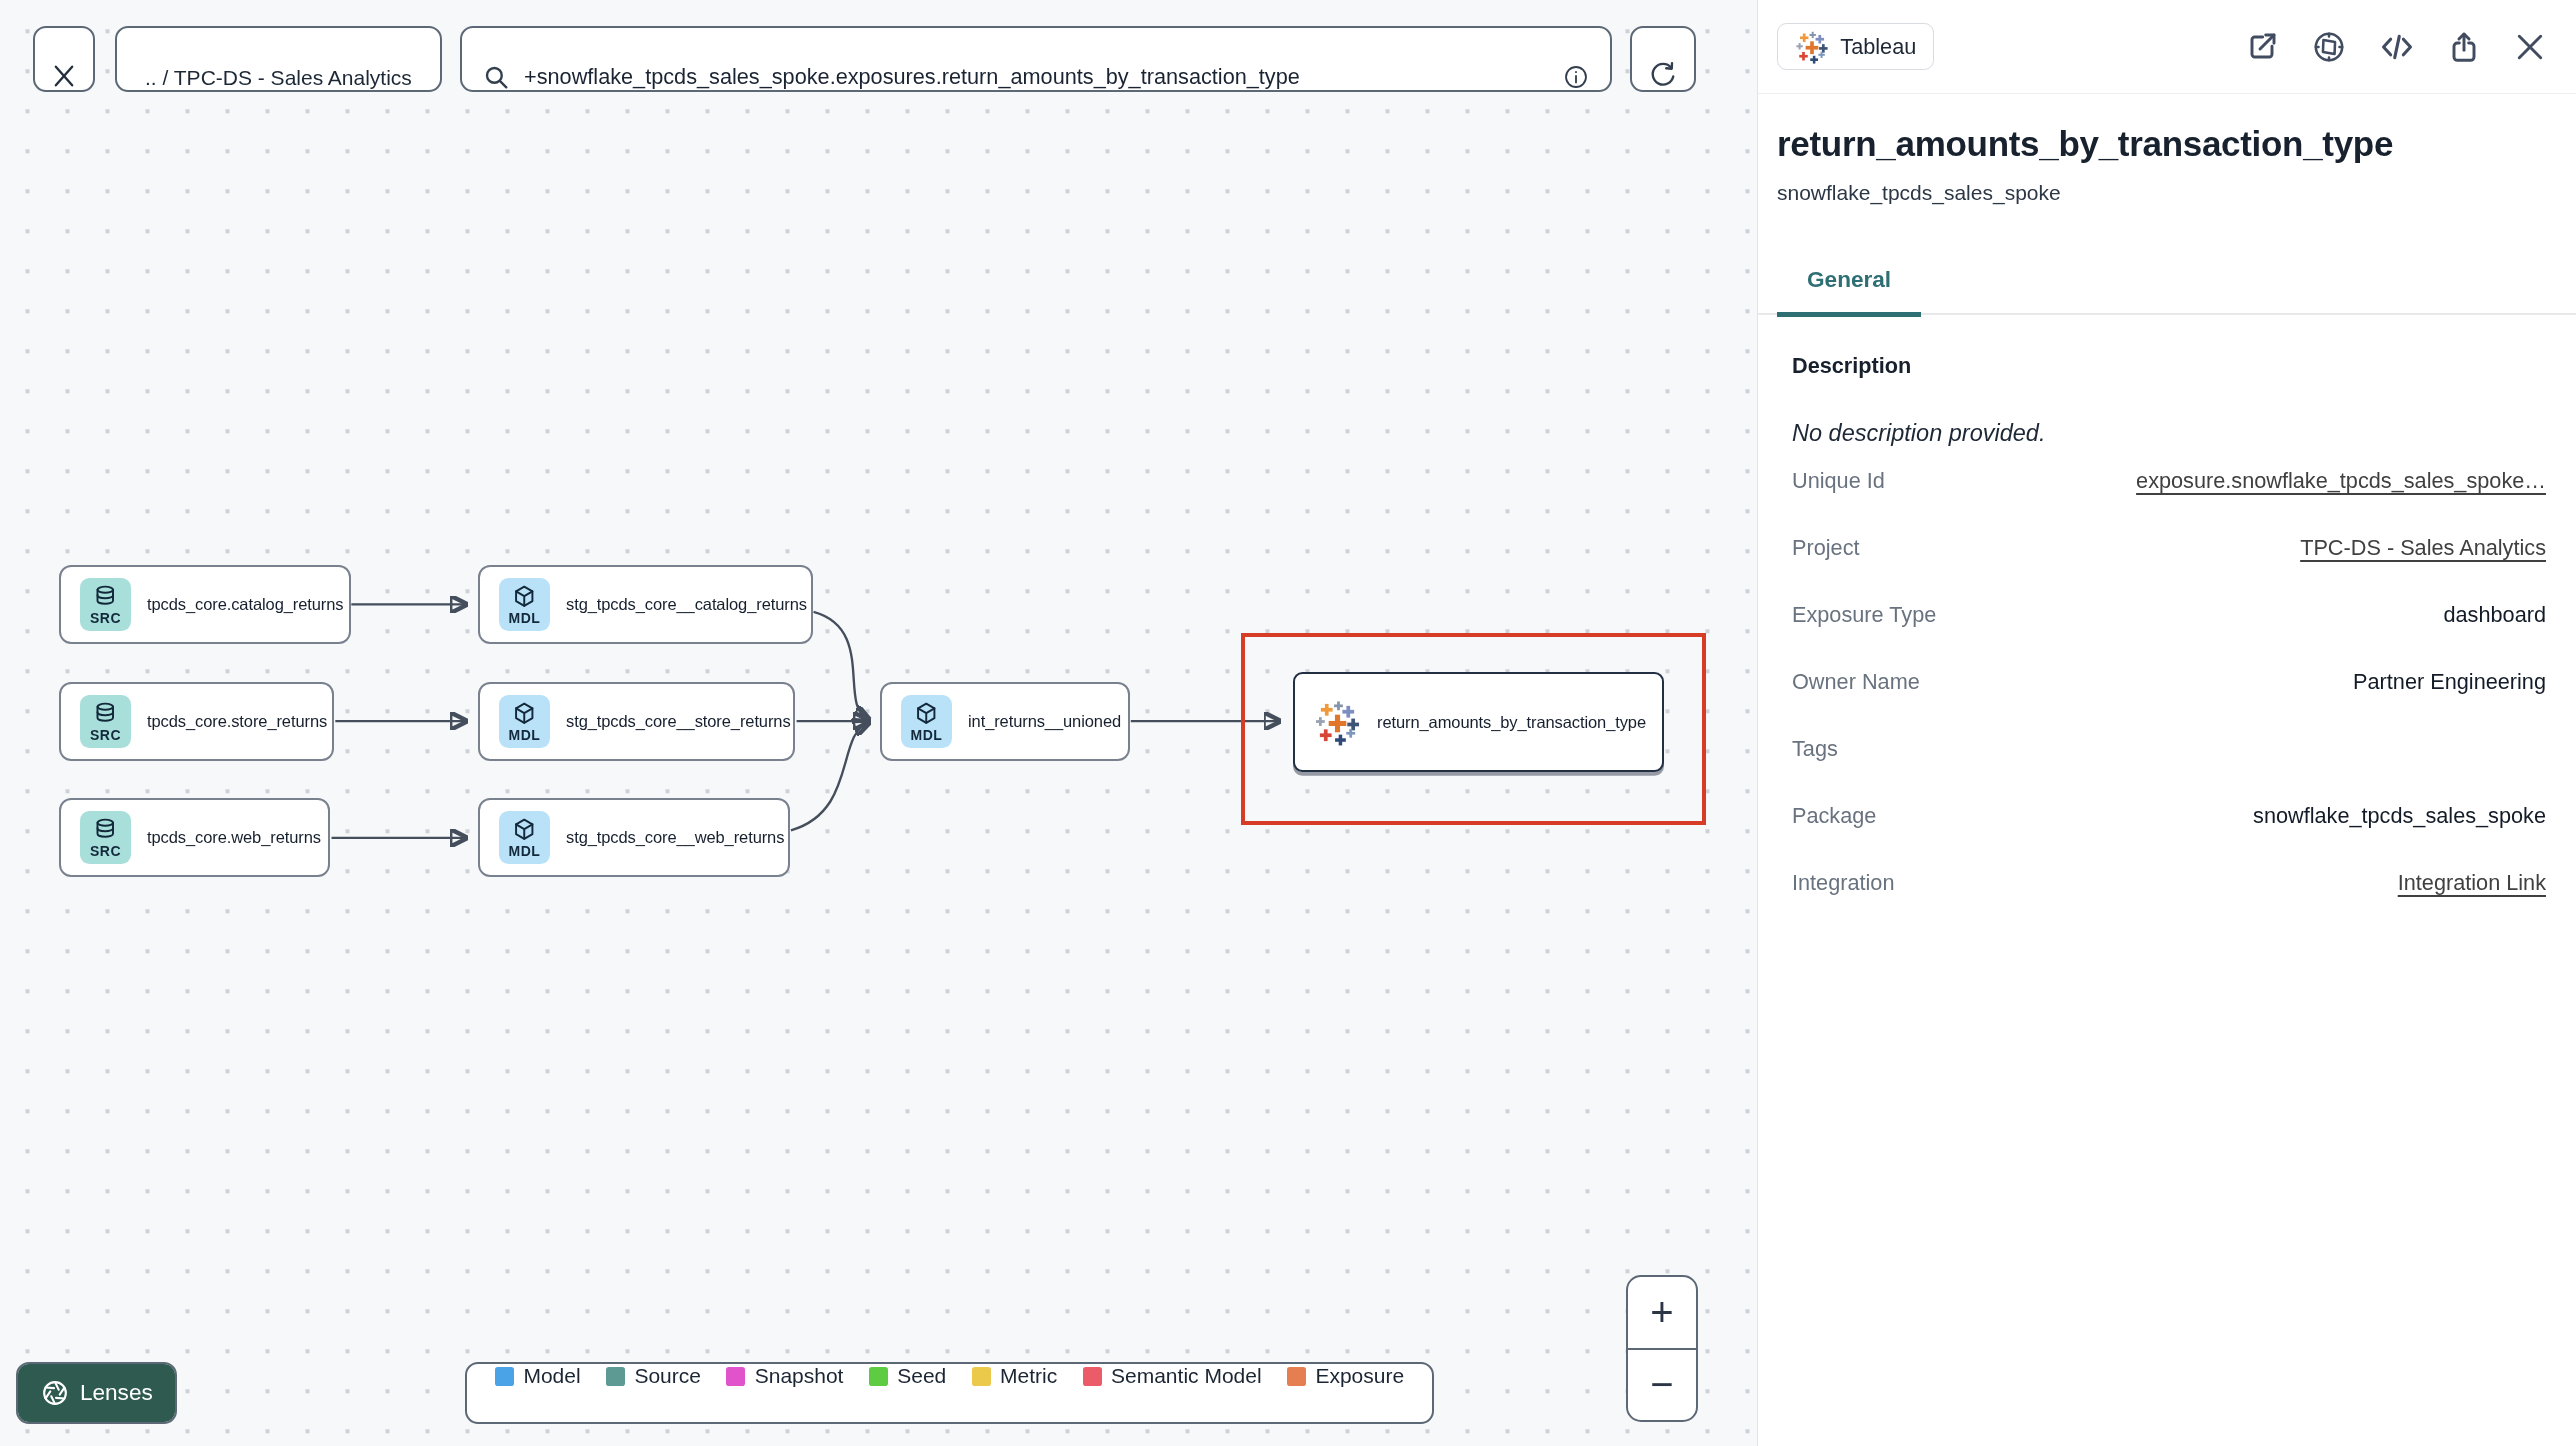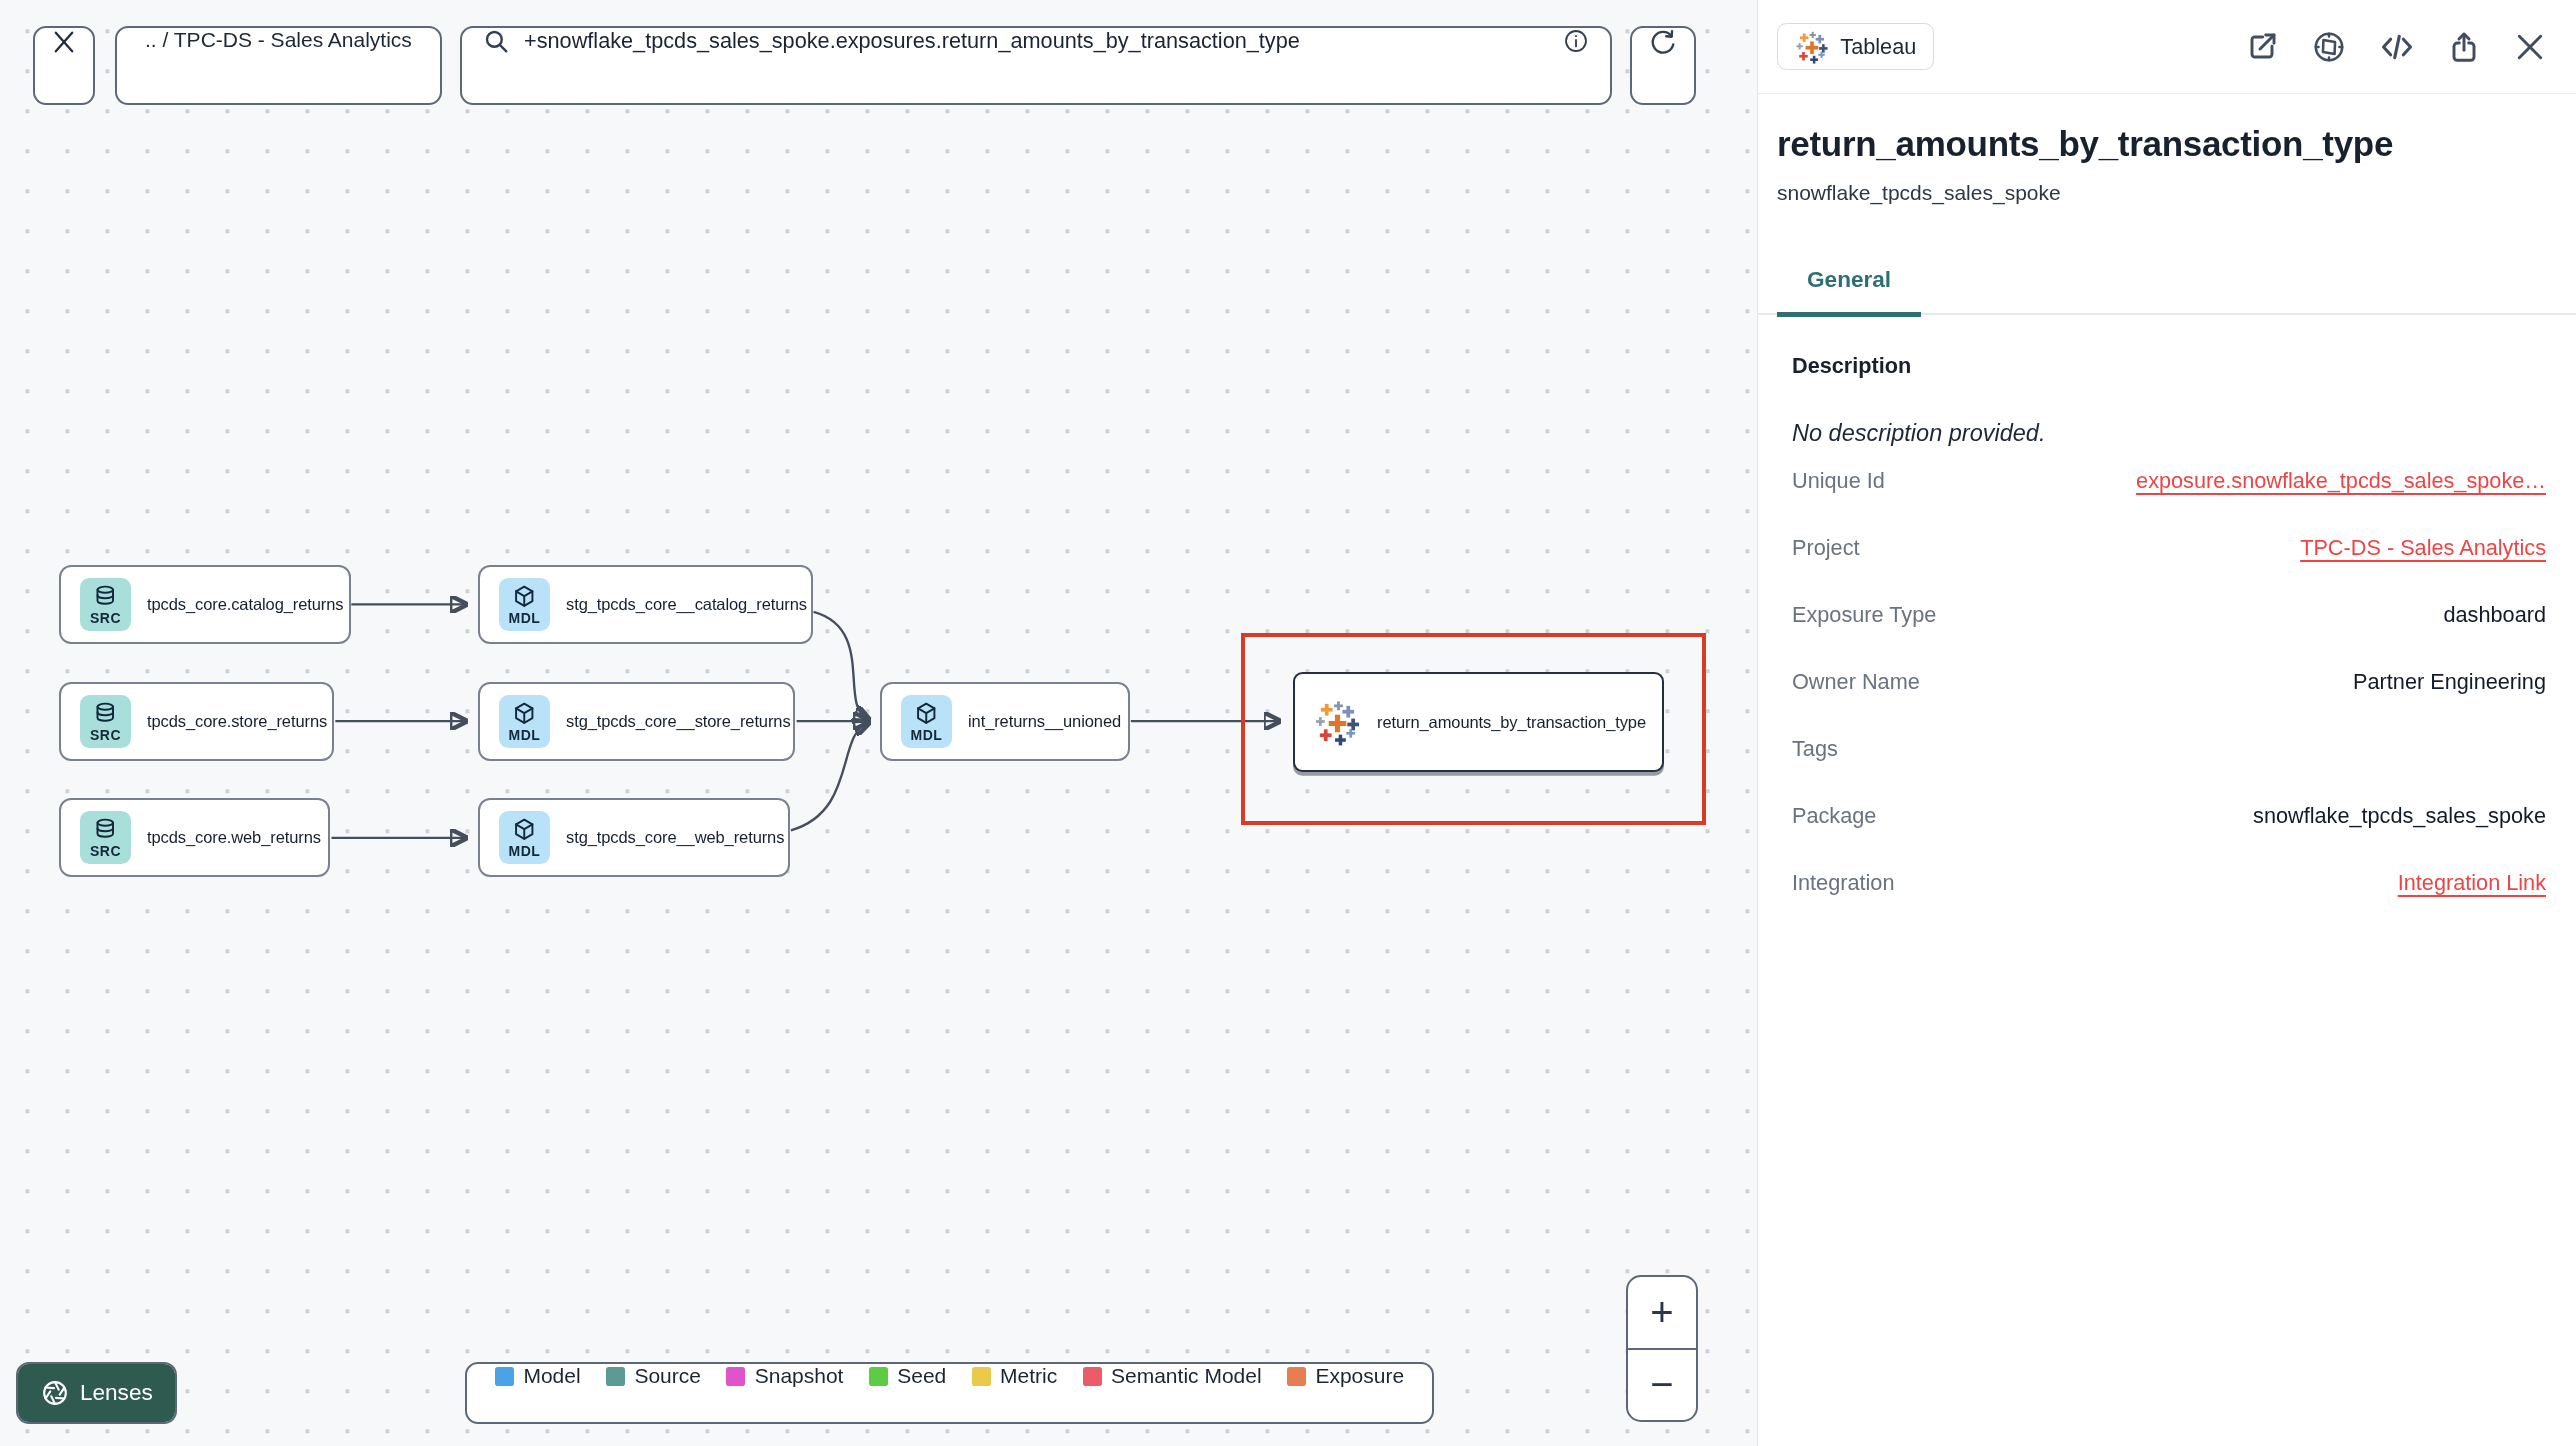--- a/index.html
+++ b/index.html
@@ -11,23 +11,23 @@
     position:absolute; left:0; top:0; width:1757px; height:1446px;
     background-color:#f7f8f9;
     background-image:radial-gradient(circle, #cdd2d9 2.2px, transparent 2.3px);
     background-size:40px 40px; background-position:7.5px 11.3px;
   }
   .edges { position:absolute; left:0; top:0; }
   .edges path { fill:none; stroke:#454e5c; stroke-width:2.5px; }
 
   
   .tbtn {
-    position:absolute; top:26px; height:79px; background:#fff;
+    position:absolute; top:26px; height:66px; background:#fff;
     border:2.4px solid #5d6877; border-radius:13px;
-    display:flex; align-items:flex-start; justify-content:center;
+    display:flex; align-items:flex-end; justify-content:center;
     color:#242f3e; cursor:pointer;
   }
   .btn-close { left:33px; width:62px; }
   .crumb { left:115px; padding:0 28px; font-size:21px; color:#1d2836; }
   .searchbar { left:460px; width:1152px; justify-content:flex-start; padding:0 21px; gap:15px; }
   .searchbar input { flex:1; border:none; outline:none; font-size:21.7px; color:#1b2433; font-family:inherit; background:transparent; }
   .btn-refresh { left:1630px; width:66px; font-size:38px; font-weight:400; color:#333e4e; }
 
   .icon { display:inline-flex; align-items:center; justify-content:center; }
   .icon svg { display:block; }
@@ -101,21 +101,21 @@
   }
 
   .panel-body { padding:38px 30px 0 34px; }
   .desc-h { font-size:21.7px; font-weight:700; color:#17202c; }
   .desc-t { margin-top:41px; font-size:23.5px; font-style:italic; color:#1d2836; }
 
   .kv { margin-top:21px; }
   .kv-row { display:flex; align-items:baseline; min-height:67px; }
   .kv-label { font-size:21.7px; color:#69727f; }
   .kv-value { margin-left:auto; font-size:21.7px; color:#121b27; text-align:right; }
-  .kv-value.is-link { color:#ef4444; text-decoration:underline; text-underline-offset:4.7px; cursor:pointer; }
+  .kv-value.is-link { color:#404040; text-decoration:underline; text-underline-offset:4.7px; cursor:pointer; }
 
   svg.stroke { fill:none; stroke:currentColor; stroke-width:2.2; stroke-linecap:round; stroke-linejoin:round; }
 </style>
 </head>
 <body>
 
 <div class="app">
 
   <div class="canvas">
 

